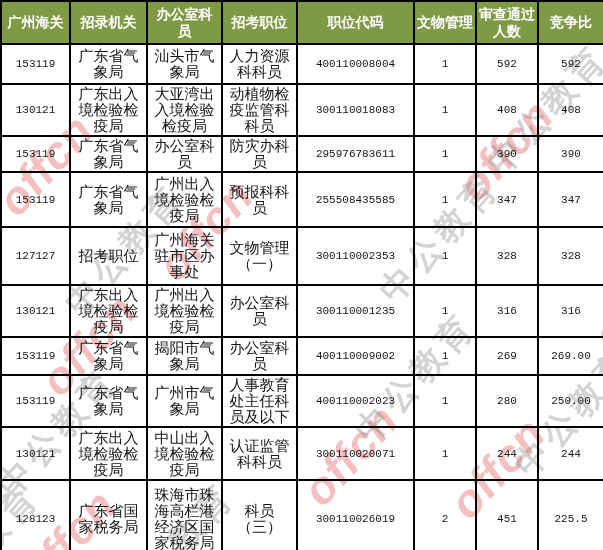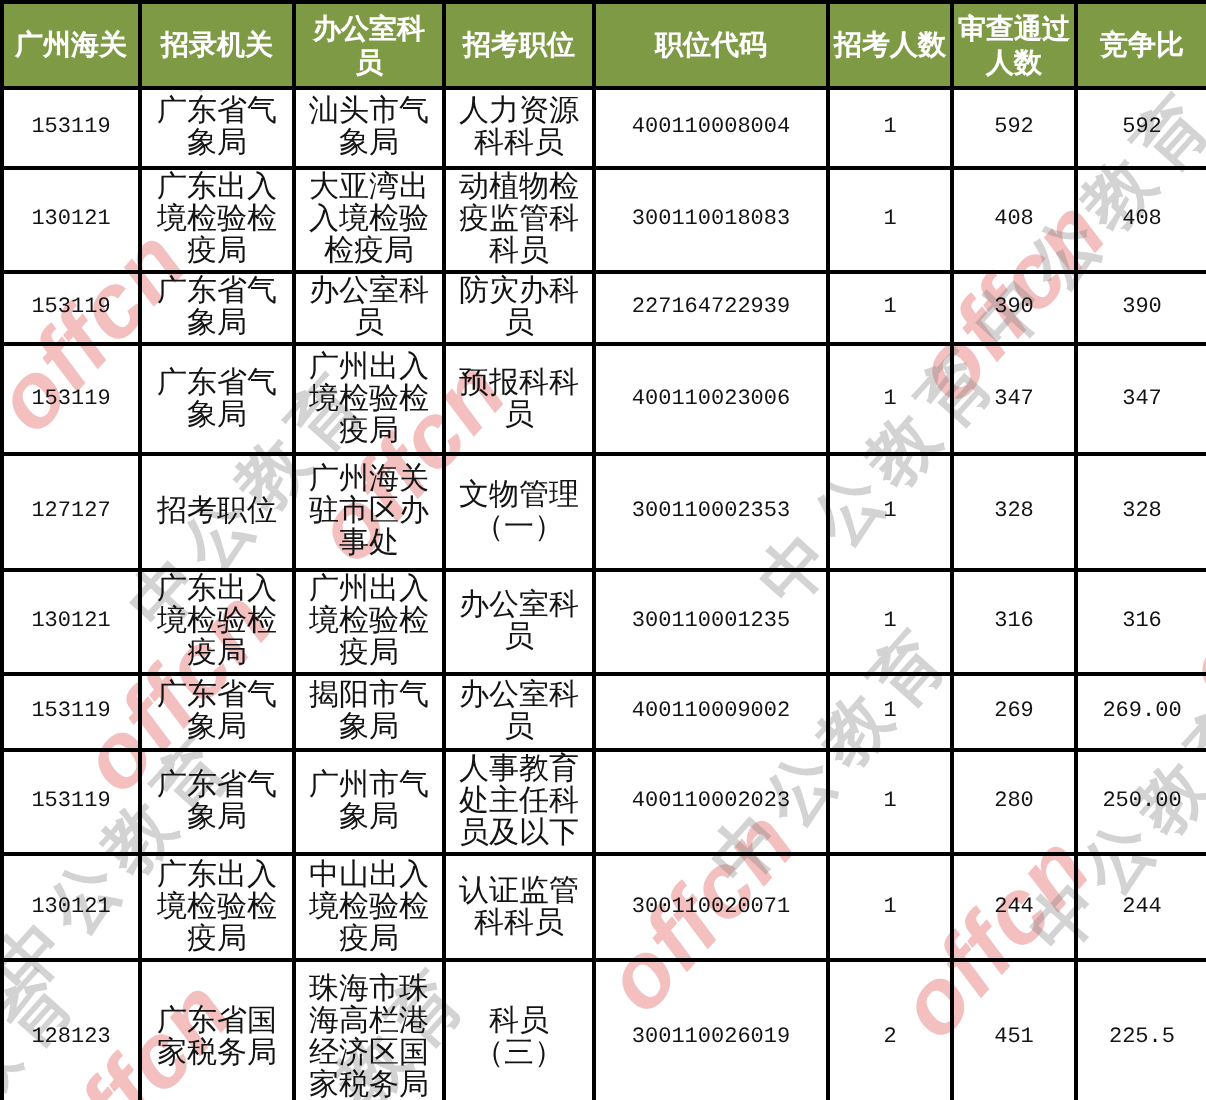--- a/index.html
+++ b/index.html
@@ -91,21 +91,21 @@
       <col class="c7">
       <col class="c8">
   </colgroup>
   <thead>
     <tr class="hd">
       <th>广州海关</th>
       <th>招录机关</th>
       <th>办公室科员</th>
       <th>招考职位</th>
       <th>职位代码</th>
-      <th>招考人数</th>
+      <th>文物管理</th>
       <th>审查通过人数</th>
       <th>竞争比</th>
     </tr>
   </thead>
   <tbody>
     <tr class="r0">
       <td class="num">153119</td>
       <td>广东省气象局</td>
       <td>汕头市气象局</td>
       <td>人力资源科科员</td>
@@ -122,31 +122,31 @@
       <td class="num">300110018083</td>
       <td class="num">1</td>
       <td class="num">408</td>
       <td class="num">408</td>
     </tr>
     <tr class="r2">
       <td class="num">153119</td>
       <td>广东省气象局</td>
       <td>办公室科员</td>
       <td>防灾办科员</td>
-      <td class="num">227164722939</td>
+      <td class="num">295976783611</td>
       <td class="num">1</td>
       <td class="num">390</td>
       <td class="num">390</td>
     </tr>
     <tr class="r3">
       <td class="num">153119</td>
       <td>广东省气象局</td>
       <td>广州出入境检验检疫局</td>
       <td>预报科科员</td>
-      <td class="num">400110023006</td>
+      <td class="num">255508435585</td>
       <td class="num">1</td>
       <td class="num">347</td>
       <td class="num">347</td>
     </tr>
     <tr class="r4">
       <td class="num">127127</td>
       <td>招考职位</td>
       <td>广州海关驻市区办事处</td>
       <td>文物管理（一）</td>
       <td class="num">300110002353</td>

